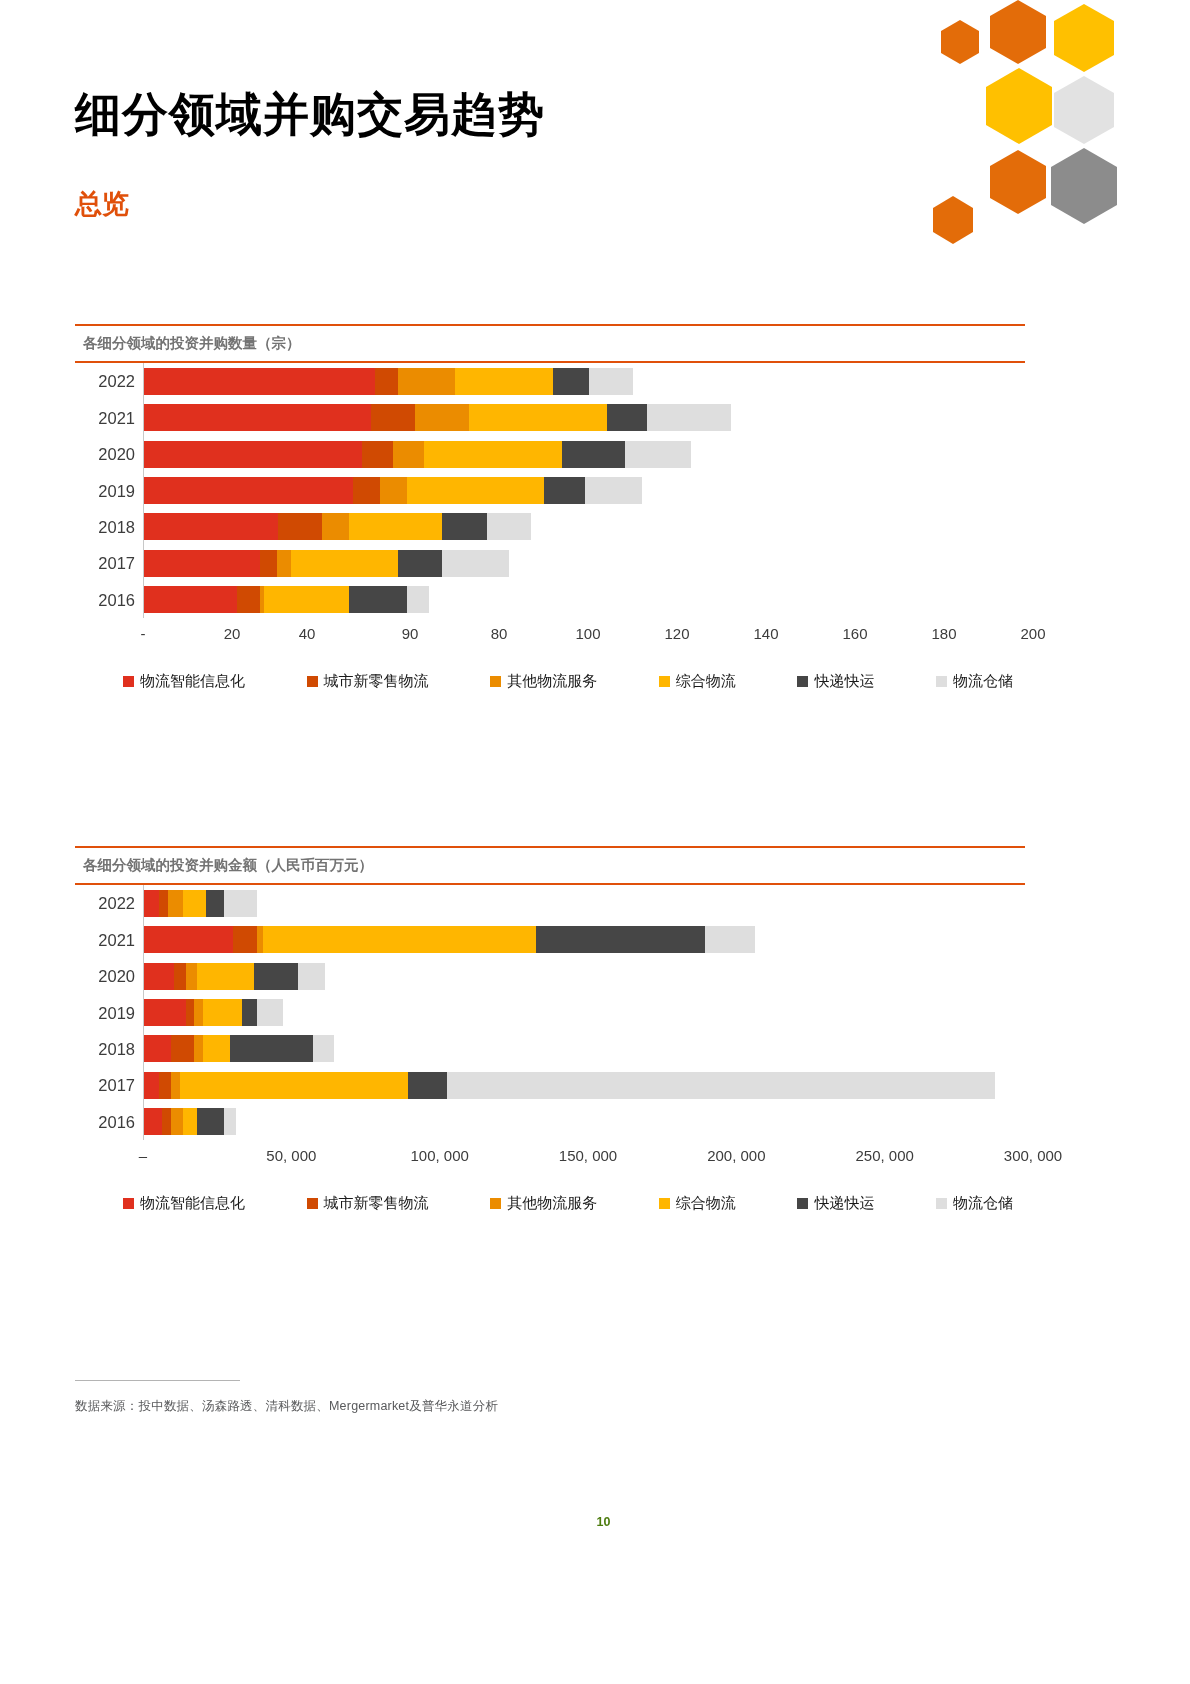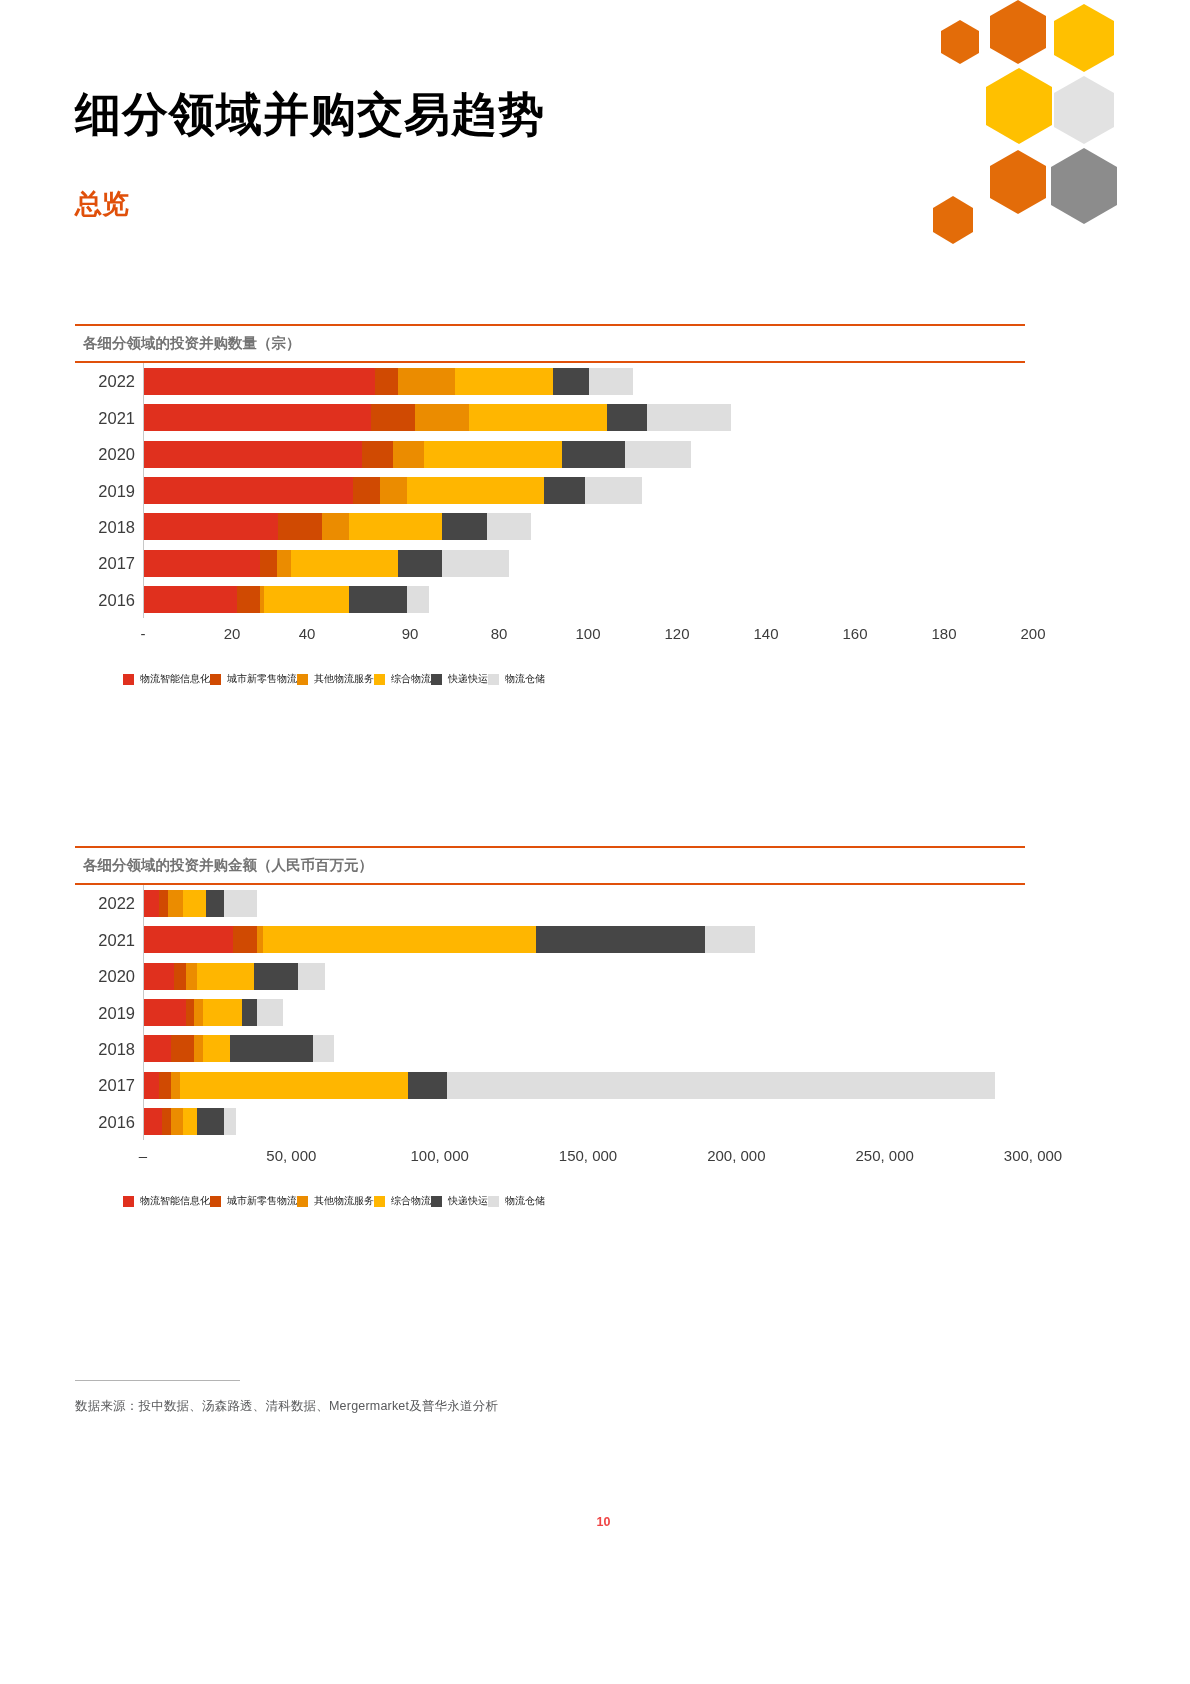--- a/index.html
+++ b/index.html
@@ -51,34 +51,34 @@
   .seg{height:100%;}
 
   .xticks{position:absolute;left:68px;right:0;}
   .xtick{
     position:absolute;font-size:15px;color:#3c3c3c;
     transform:translateX(-50%);white-space:nowrap;
   }
 
   .legend{
     position:absolute;display:flex;align-items:center;
-    font-size:10px;color:#1a1a1a;
+    justify-content:space-between;font-size:15px;color:#1a1a1a;
   }
   .lg-item{display:flex;align-items:center;gap:6px;white-space:nowrap;}
   .lg-sw{width:11px;height:11px;display:inline-block;}
 
   
   .src-rule{position:absolute;left:75px;top:1380px;width:165px;height:1px;background:#b4b4b4;}
   .source{
     position:absolute;left:75px;top:1398px;
     font-size:12.5px;color:#58595b;letter-spacing:.2px;
   }
   .pageno{
     position:absolute;left:17px;right:0;top:1515px;text-align:center;
-    font-size:12.5px;color:#ef4444;font-weight:700;
+    font-size:12.5px;color:#4d7c0f;font-weight:700;
   }
 </style>
 </head>
 <body>
 
 <div class="page">
 
   <div class="hexwrap">
     <svg width="330" height="270" viewBox="0 0 330 270">
       <g>

